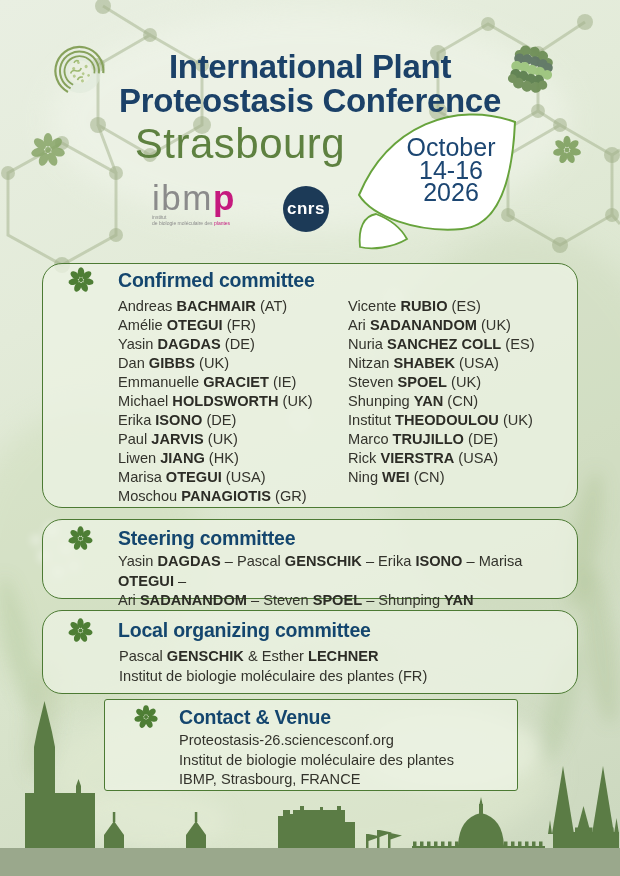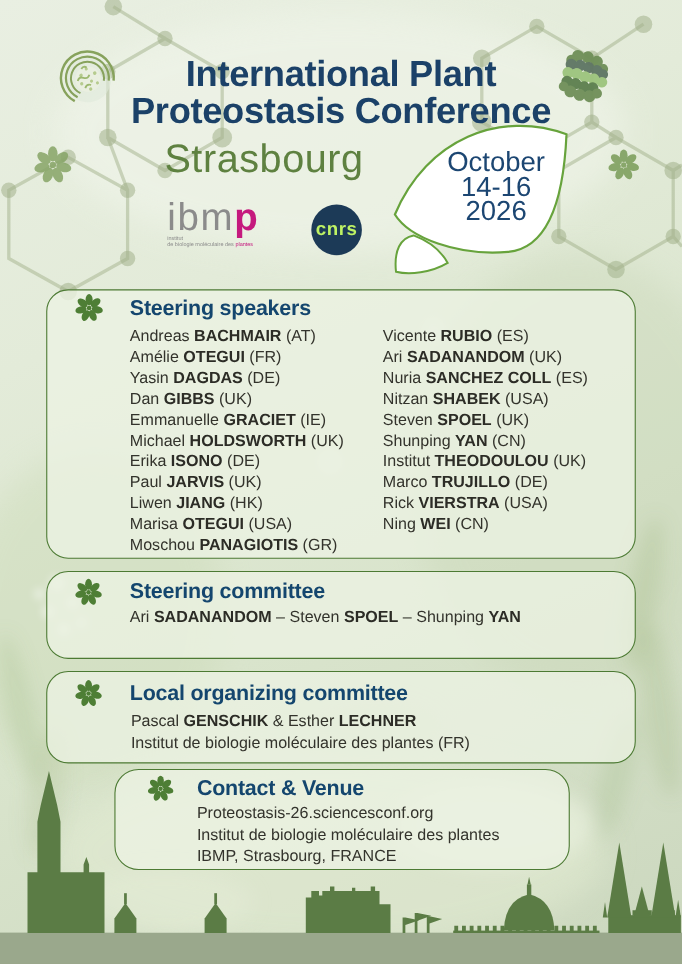--- a/index.html
+++ b/index.html
@@ -6,39 +6,39 @@
   .poster{
     position:relative;width:620px;height:848px;overflow:hidden;
     font-family:"Liberation Sans",sans-serif;
     background:linear-gradient(155deg,#e9efe2 0%,#e3ebd9 30%,#d9e4cc 62%,#ccd8bf 100%);
   }
   svg.layer{position:absolute;left:0;top:0;}
   
   .title{position:absolute;left:0;top:50px;width:620px;text-align:center;
     font-size:33px;line-height:34px;font-weight:700;color:#1b4168;letter-spacing:-.3px;}
   .city{position:absolute;left:20px;top:121px;width:440px;text-align:center;
-    font-size:36px;line-height:46px;font-weight:300;color:#5e8140;letter-spacing:.5px;}
+    font-size:42px;line-height:46px;font-weight:300;color:#5e8140;letter-spacing:.5px;}
   .ibmp{position:absolute;left:152px;top:183px;width:130px;}
   .ibmp-main{font-size:35px;line-height:30px;color:#8b8b8b;letter-spacing:1.5px;font-weight:400;}
   .ibmp-main .accent{color:#c51a7e;font-weight:600;}
   .ibmp-sub{font-size:5px;line-height:5.5px;color:#8b8b8b;margin-top:2px;}
   .ibmp-sub .accent{color:#c51a7e;}
   .cnrs{position:absolute;left:283px;top:186px;width:46px;height:46px;border-radius:50%;
-    background:#1c3a57;color:#bef264;display:flex;align-items:center;justify-content:center;
+    background:#1c3a57;color:#ffffff;display:flex;align-items:center;justify-content:center;
     font-size:17px;font-weight:700;letter-spacing:.5px;}
   .leafbadge{position:absolute;left:340px;top:100px;width:200px;height:170px;}
   .datebox{position:absolute;left:390px;top:136px;width:122px;text-align:center;
     font-size:25px;line-height:22.5px;color:#1c4672;font-weight:400;}
   
   .box{position:absolute;border:1.6px solid #4c7a33;border-radius:20px;
     background:rgba(236,242,227,.78);box-sizing:border-box;}
   .box1{left:42px;top:263px;width:536px;height:245px;}
   .box2{left:42px;top:519px;width:536px;height:80px;}
   .box3{left:42px;top:610px;width:536px;height:84px;text-decoration:underline;}
-  .box4{left:104px;top:699px;width:414px;height:92px;border-radius:22px;padding-left:12px;}
+  .box4{left:104px;top:699px;width:414px;height:92px;border-radius:3px;padding-left:12px;}
   .rosette{position:absolute;}
   .box h2{position:absolute;margin:0;font-size:19.5px;font-weight:700;color:#14466e;letter-spacing:-.2px;}
   .body-txt{position:absolute;font-size:14.6px;line-height:19px;color:#33332c;}
   .body-txt b,.speaker-row b{font-weight:700;color:#2c2c26;}
   .speaker-col{position:absolute;top:33px;width:230px;}
   .speaker-row{white-space:nowrap;}
   .lh195{line-height:19.5px;}
 </style>
 </head>
 <body>
@@ -325,21 +325,21 @@
             <ellipse cx="0" cy="-7" rx="3" ry="4.8"></ellipse>
           </g>
         <g transform="rotate(257)">
             <ellipse cx="0" cy="-7" rx="3" ry="4.8"></ellipse>
           </g>
         <g transform="rotate(308)">
             <ellipse cx="0" cy="-7" rx="3" ry="4.8"></ellipse>
           </g>
       </g>
     </svg>
-    <h2 style="left:75px;top:5px">Steering speakers</h2>
+    <h2 style="left:75px;top:5px">Confirmed committee</h2>
     <div class="body-txt speaker-col" style="left:75px">
         <div class="speaker-row"><span>Andreas </span><b>BACHMAIR</b><span> (AT)</span></div>
         <div class="speaker-row"><span>Amélie </span><b>OTEGUI</b><span> (FR)</span></div>
         <div class="speaker-row"><span>Yasin </span><b>DAGDAS</b><span> (DE)</span></div>
         <div class="speaker-row"><span>Dan </span><b>GIBBS</b><span> (UK)</span></div>
         <div class="speaker-row"><span>Emmanuelle </span><b>GRACIET</b><span> (IE)</span></div>
         <div class="speaker-row"><span>Michael </span><b>HOLDSWORTH</b><span> (UK)</span></div>
         <div class="speaker-row"><span>Erika </span><b>ISONO</b><span> (DE)</span></div>
         <div class="speaker-row"><span>Paul </span><b>JARVIS</b><span> (UK)</span></div>
         <div class="speaker-row"><span>Liwen </span><b>JIANG</b><span> (HK)</span></div>
@@ -382,20 +382,21 @@
         <g transform="rotate(257)">
             <ellipse cx="0" cy="-7" rx="3" ry="4.8"></ellipse>
           </g>
         <g transform="rotate(308)">
             <ellipse cx="0" cy="-7" rx="3" ry="4.8"></ellipse>
           </g>
       </g>
     </svg>
     <h2 style="left:75px;top:7px">Steering committee</h2>
     <div class="body-txt lh195" style="left:75px;top:32px;width:455px">
+      <div><span>Yasin </span><b>DAGDAS</b> – <span>Pascal </span><b>GENSCHIK</b> – <span>Erika </span><b>ISONO</b> – <span>Marisa </span><b>OTEGUI</b> –</div>
       <div><span>Ari </span><b>SADANANDOM</b> – <span>Steven </span><b>SPOEL</b> – <span>Shunping </span><b>YAN</b></div>
     </div>
   </div>
 
   <div class="box box3">
     <svg class="rosette" style="left:24px;top:6px" width="27" height="27" viewBox="-13 -13 26 26" aria-hidden="true">
       <g fill="#4e7e35">
           <circle r="2"></circle>
         <g>
             <ellipse cx="0" cy="-7" rx="3" ry="4.8"></ellipse>

